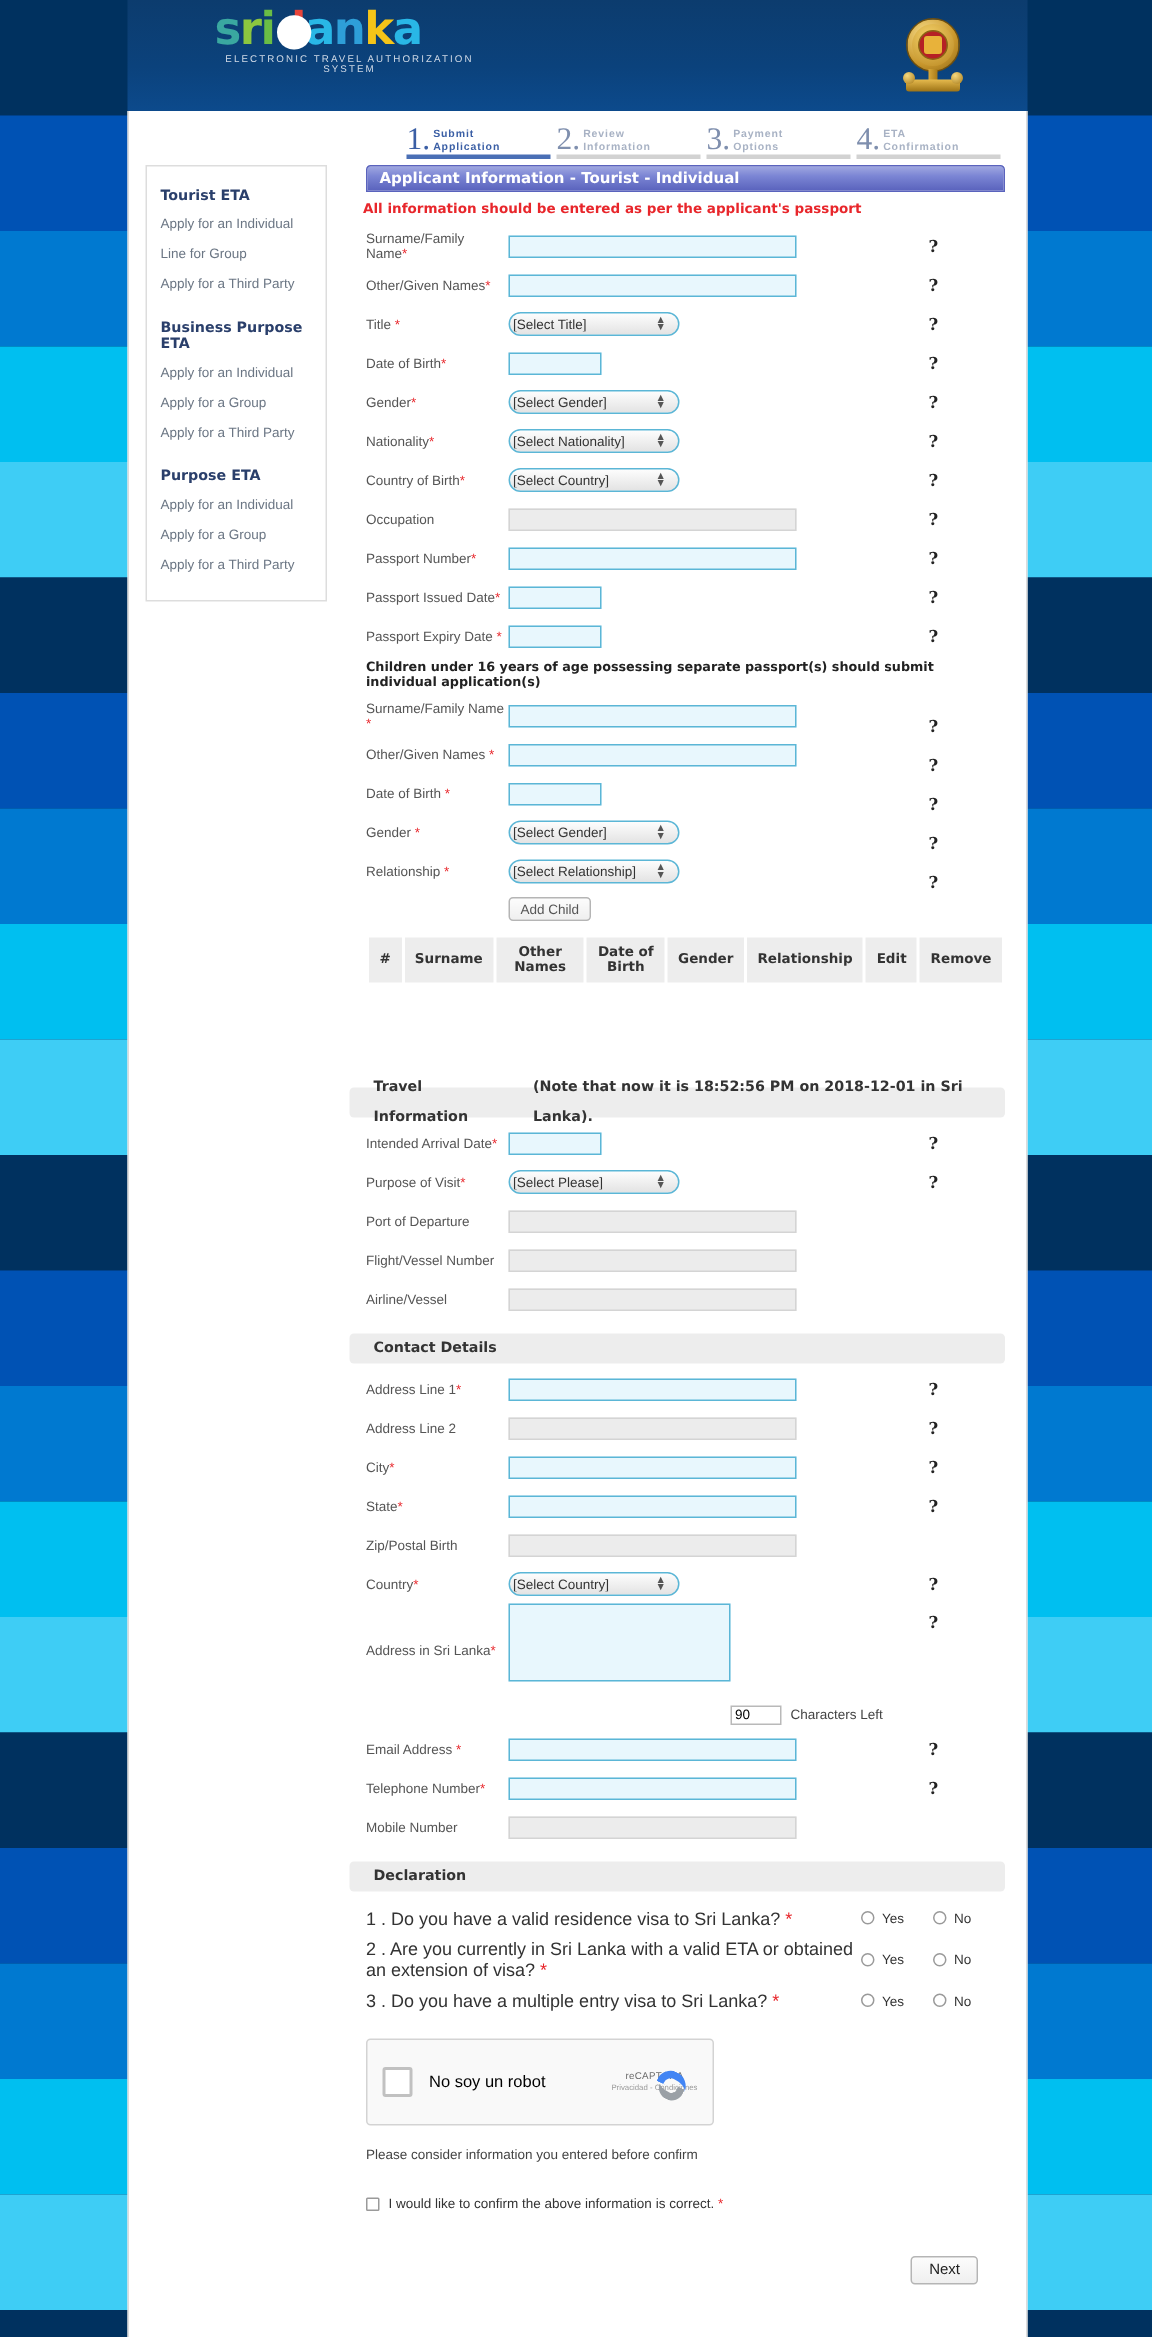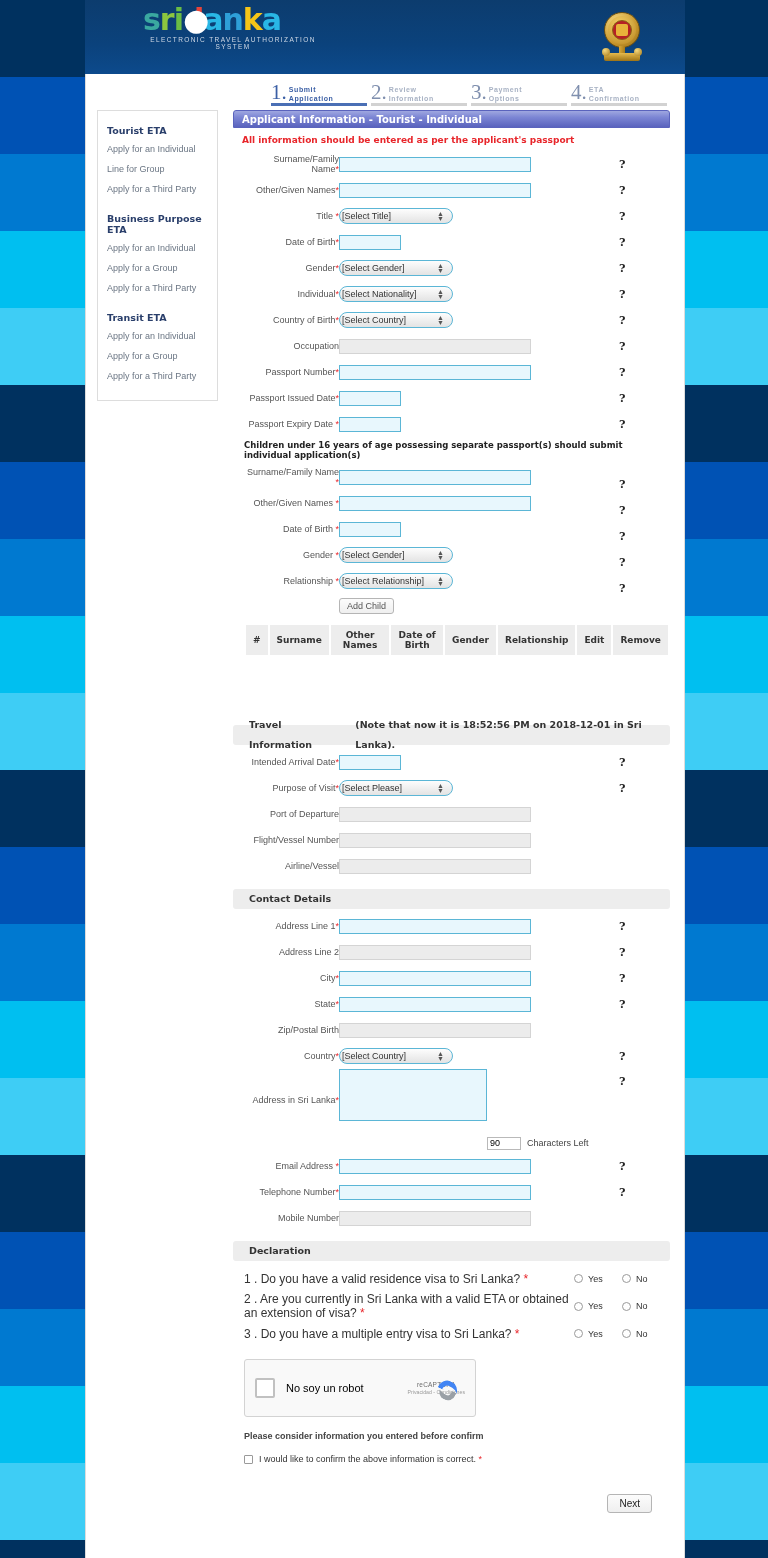--- a/index.html
+++ b/index.html
@@ -83,25 +83,26 @@
   .side-link { font-size:9px; color:#6b7684; padding:5px 0 5px 9px; cursor:pointer; }
   .side-gap { height:9px; }
 
   
   #form { position:absolute; left:147px; top:36px; width:437px; }
   .panel-title {
     height:18px; line-height:18px; padding-left:8px; color:#fff; font-weight:bold; font-size:10px;
     background:linear-gradient(to bottom,#9fa7e0 0%,#7b85d4 40%,#5a63bd 100%);
     border-radius:3px 3px 0 0; border:1px solid #5a63bd;
     font-family:"DejaVu Sans", sans-serif;
+    margin-left:11px;
   }
   .warn { color:#e8262b; font-size:9px; font-weight:bold; padding:7px 0 6px 9px; font-family:"DejaVu Sans", sans-serif;}
 
   .row { display:flex; align-items:center; min-height:26px; position:relative; }
-  .lbl { width:106px; padding-left:11px; font-size:9px; color:#555;text-align:right; }
+  .lbl { width:106px; padding-left:11px; font-size:9px; color:#555; }
   .req { color:#e8262b; }
   .help { position:absolute; left:386px; font-weight:bold; font-size:11px; color:#222; font-family:"DejaVu Serif", serif; cursor:pointer; }
 
   input.txt, textarea.txt {
     background:#e8f7fd; border:1px solid #5bb6d6; height:15px; font-size:9px;
     padding:1px 3px; color:#333; font-family:"Liberation Sans", sans-serif; outline:none;
   }
   input.txt.wide { width:192px; }
   input.txt.date { width:62px; }
   input.txt.disabled, input.txt.dis { background:#ececec; border:1px solid #d4d4d4; }
@@ -156,21 +157,21 @@
   }
   .cap-box { width:20px; height:20px; background:#fff; border:2px solid #c1c1c1; border-radius:2px; }
   .cap-lbl { font-size:11px; color:#000; margin-left:11px; flex:1; }
   .cap-brand { text-align:center; }
   .cap-logo { width:26px; height:22px; margin:0 auto 1px auto; position:relative; }
   .cap-arc1 { position:absolute; left:3px; top:0; width:20px; height:11px; border-top:5px solid #4285f4; border-left:5px solid #4285f4; border-radius:11px 11px 0 0; transform:rotate(25deg); }
   .cap-arc2 { position:absolute; left:2px; top:8px; width:17px; height:11px; border-bottom:5px solid #9aa0a6; border-right:5px solid #9aa0a6; border-radius:0 0 11px 11px; transform:rotate(25deg); }
   .cap-name { font-size:6.5px; color:#6d6d6d; letter-spacing:.2px; }
   .cap-legal { font-size:5.2px; color:#9a9a9a; margin-top:1px; }
 
-  .confirm-txt { font-size:9px; color:#444; margin:14px 0 13px 11px;font-weight:bold; }
+  .confirm-txt { font-size:9px; color:#444; margin:14px 0 23px 11px; }
   .confirm-row { display:flex; align-items:center; gap:6px; margin-left:11px; font-size:9px; color:#333; }
 
   #next-wrap { display:flex; justify-content:flex-end; margin:30px 18px 0 0; }
   #next-wrap .btn { padding:3px 11px; font-size:10px; }
 </style>
 </head>
 <body>
 
 <div id="stripes">
     <div style="height: 77px; background: rgb(0, 49, 95);"></div>
@@ -244,21 +245,21 @@
       <div class="side-head">Tourist ETA</div>
       <div class="side-link">Apply for an Individual</div>
       <div class="side-link">Line for Group</div>
       <div class="side-link">Apply for a Third Party</div>
       <div class="side-gap"></div>
       <div class="side-head">Business Purpose ETA</div>
       <div class="side-link">Apply for an Individual</div>
       <div class="side-link">Apply for a Group</div>
       <div class="side-link">Apply for a Third Party</div>
       <div class="side-gap"></div>
-      <div class="side-head">Transit ETA</div>
+      <div class="side-head">Purpose ETA</div>
       <div class="side-link">Apply for an Individual</div>
       <div class="side-link">Apply for a Group</div>
       <div class="side-link">Apply for a Third Party</div>
     </div>
 
   <div id="form">
 
     <div class="panel-title">Applicant Information - Tourist - Individual</div>
     <div class="warn">All information should be entered as per the applicant's passport</div>
 
@@ -286,21 +287,21 @@
       <span class="help">?</span>
     </div>
 
     <div class="row">
       <div class="lbl"><span>Gender</span><span class="req">*</span></div>
       <span class="sel-wrap"><select class="sel"><option>[Select Gender]</option></select><span class="sel-arrow">▲<br>▼</span></span>
       <span class="help">?</span>
     </div>
 
     <div class="row">
-      <div class="lbl"><span>Individual</span><span class="req">*</span></div>
+      <div class="lbl"><span>Nationality</span><span class="req">*</span></div>
       <span class="sel-wrap"><select class="sel"><option>[Select Nationality]</option></select><span class="sel-arrow">▲<br>▼</span></span>
       <span class="help">?</span>
     </div>
 
     <div class="row">
       <div class="lbl"><span>Country of Birth</span><span class="req">*</span></div>
       <span class="sel-wrap"><select class="sel"><option>[Select Country]</option></select><span class="sel-arrow">▲<br>▼</span></span>
       <span class="help">?</span>
     </div>
 

